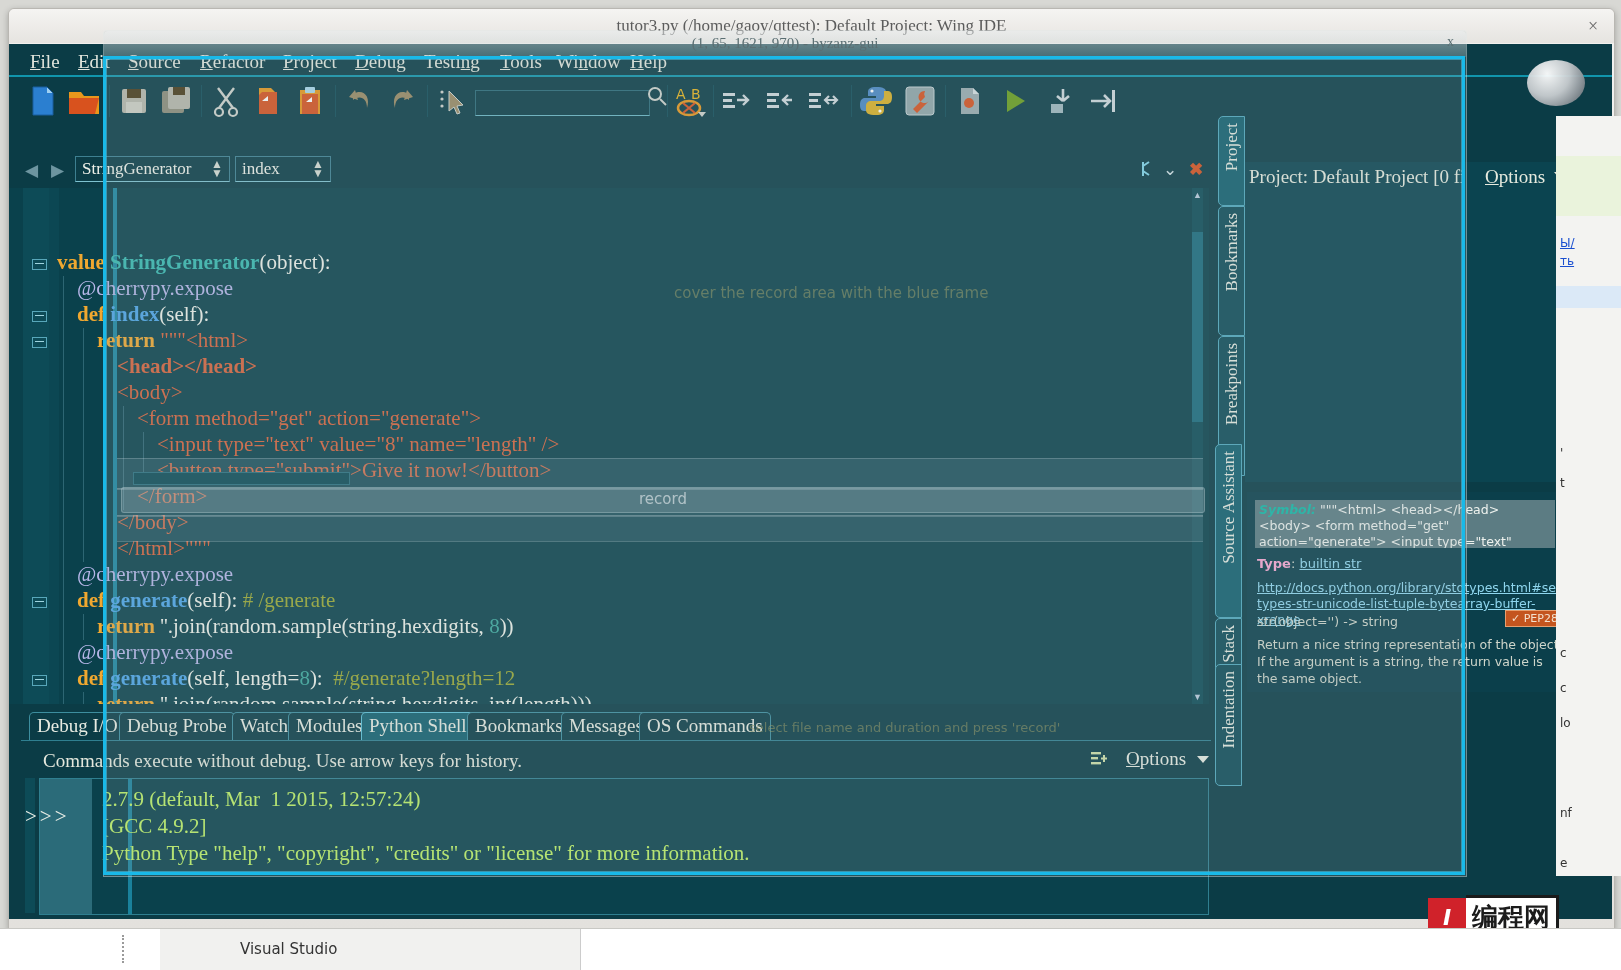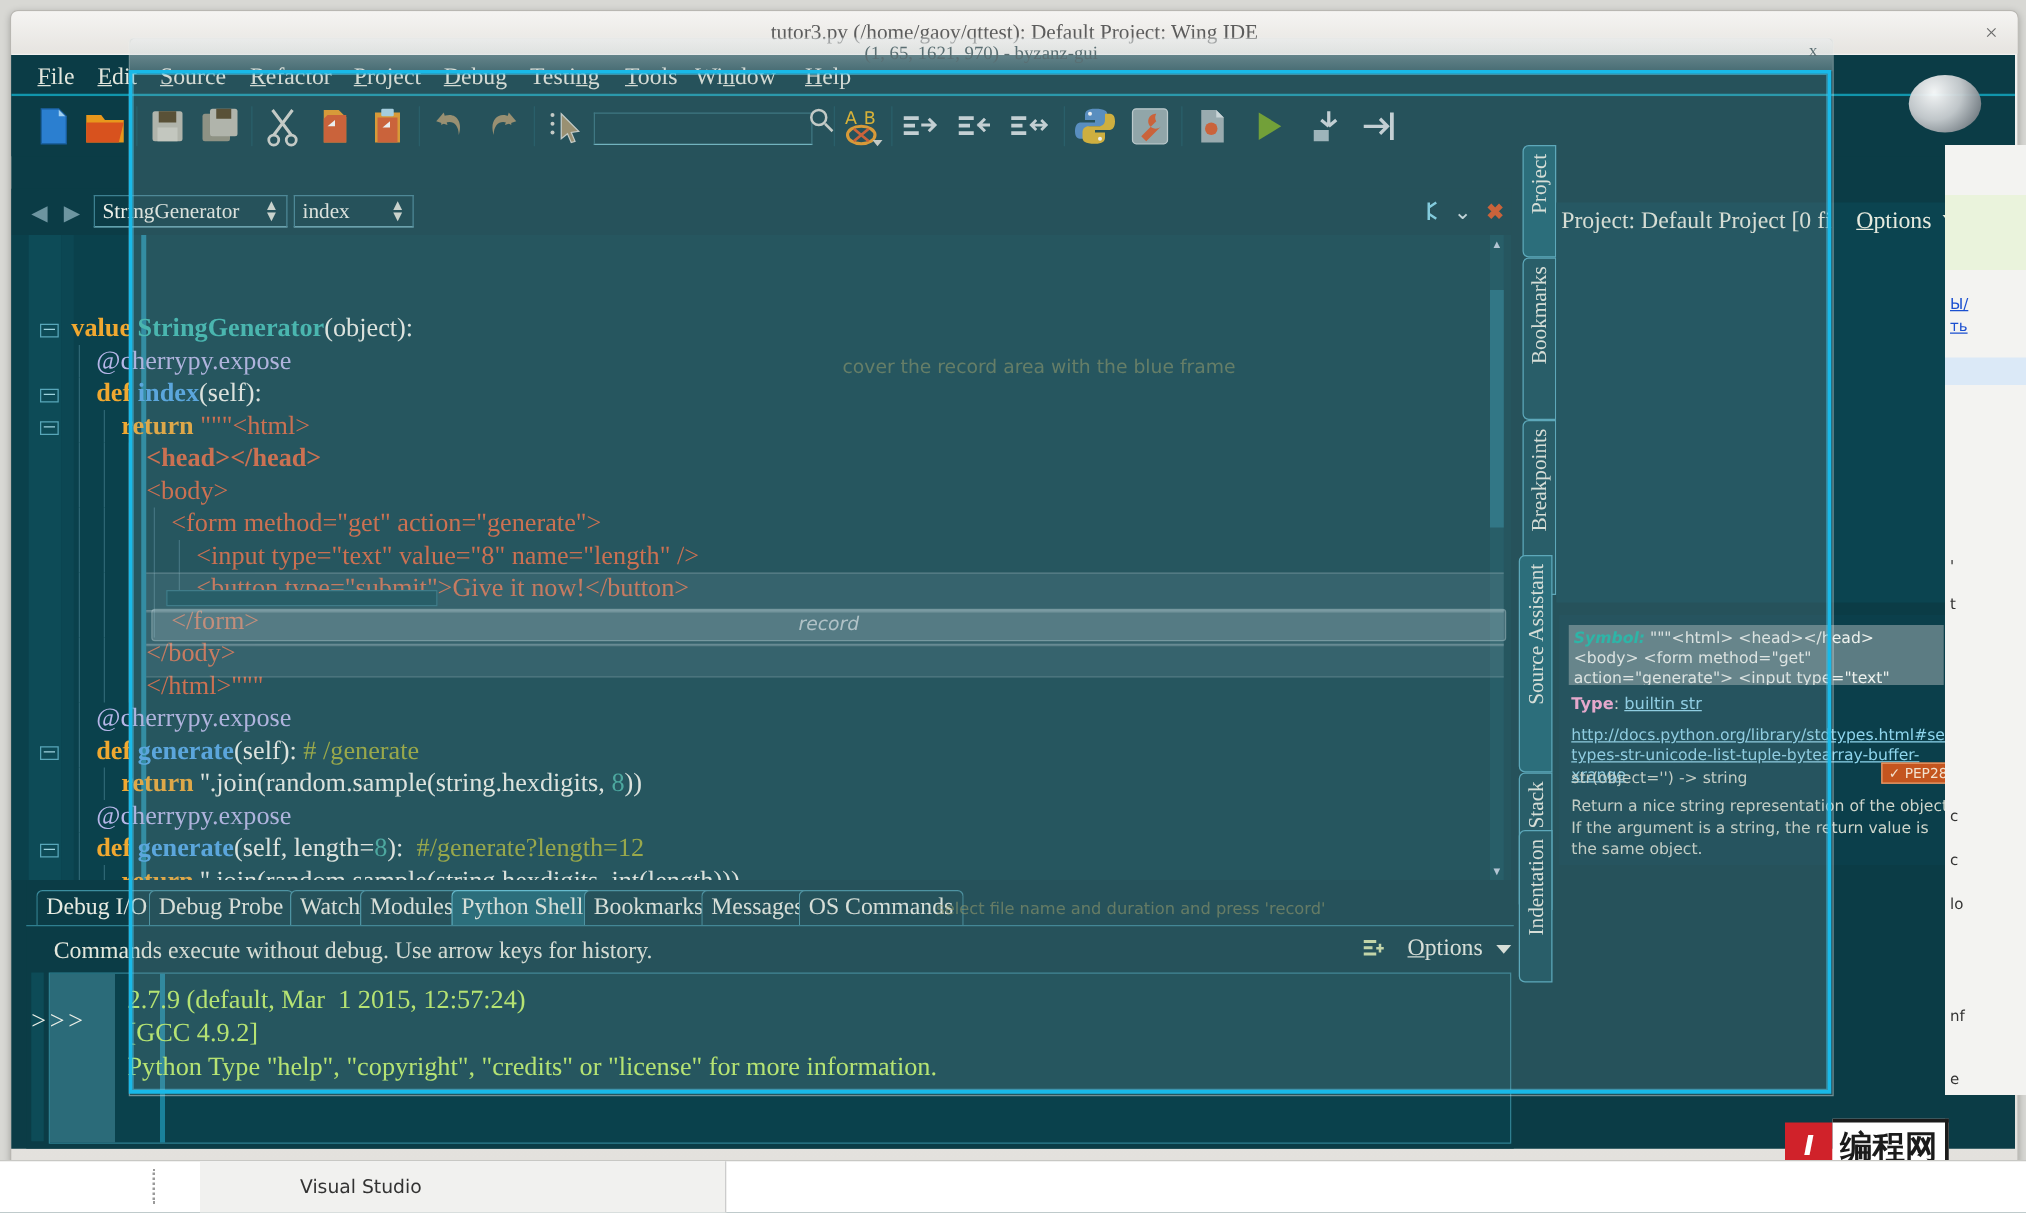--- a/index.html
+++ b/index.html
@@ -241,21 +241,21 @@
   <div id="menubar">
     <div class="menu" style="left:14px;"><u>F</u><span>ile</span></div>
     <div class="menu" style="left:62px;"><u>E</u>dit</div>
     <div class="menu" style="left:112px;"><u>S</u>ource</div>
     <div class="menu" style="left:184px;"><u>R</u>efactor</div>
     <div class="menu" style="left:267px;"><u>P</u>roject</div>
     <div class="menu" style="left:339px;"><u>D</u>ebug</div>
     <div class="menu" style="left:408px;">Testi<u>n</u>g</div>
     <div class="menu" style="left:484px;"><u>T</u>ools</div>
     <div class="menu" style="left:540px;">Wi<u>n</u>dow</div>
-    <div class="menu" style="left:628px;"><u>H</u>elp</div>
+    <div class="menu" style="left:614px;"><u>H</u>elp</div>
     <div class="accentline"></div>
   </div>
 
   <div id="toolbar">
 
     <div class="tbtn" style="left:14px;">
       <svg width="38" height="38" viewBox="0 0 38 38">
           <path d="M10 5 h14 l6 6 v22 h-20 z" fill="#2b7fd0"></path>
           <path d="M24 5 v6 h6 z" fill="#9fd0f2"></path>
           <path d="M10 5 h14 l6 6 v22 h-20 z" fill="none" stroke="#1a5f9e"></path>
@@ -529,21 +529,21 @@
       <div class="indentline" style="left: 54px; top: 452px; height: 26px;"></div>
       <div class="foldmark" style="top: 487px;"></div>
       <div class="indentline" style="left: 54px; top: 478px; height: 26px;"></div>
       <div class="indentline" style="left: 54px; top: 504px; height: 26px;"></div>
       <div class="indentline" style="left: 74px; top: 504px; height: 26px;"></div>
     </div>
 
   <div class="ghostrow" style="left:108px;top:414px;width:1086px;height:30px;"></div>
   <div class="ghostrow" style="left:108px;top:444px;width:1086px;height:27px;"></div>
   <div class="ghostrow" style="left:108px;top:471px;width:1086px;height:25px;"></div>
-  <div id="ghost-record-btn" style="left:112px;top:443px;width:1082px;height:24px;font-style:italic;">record</div>
+  <div id="ghost-record-btn" style="left:112px;top:443px;width:1082px;height:24px;">record</div>
 
   <div class="vtab sel" style="left:1209px;top:72px;height:88px;">
       <span>Project</span>
     </div>
   <div class="vtab" style="left:1209px;top:162px;height:128px;">
       <span>Bookmarks</span>
     </div>
   <div class="vtab" style="left:1209px;top:292px;height:138px;">
       <span>Breakpoints</span>
     </div>

